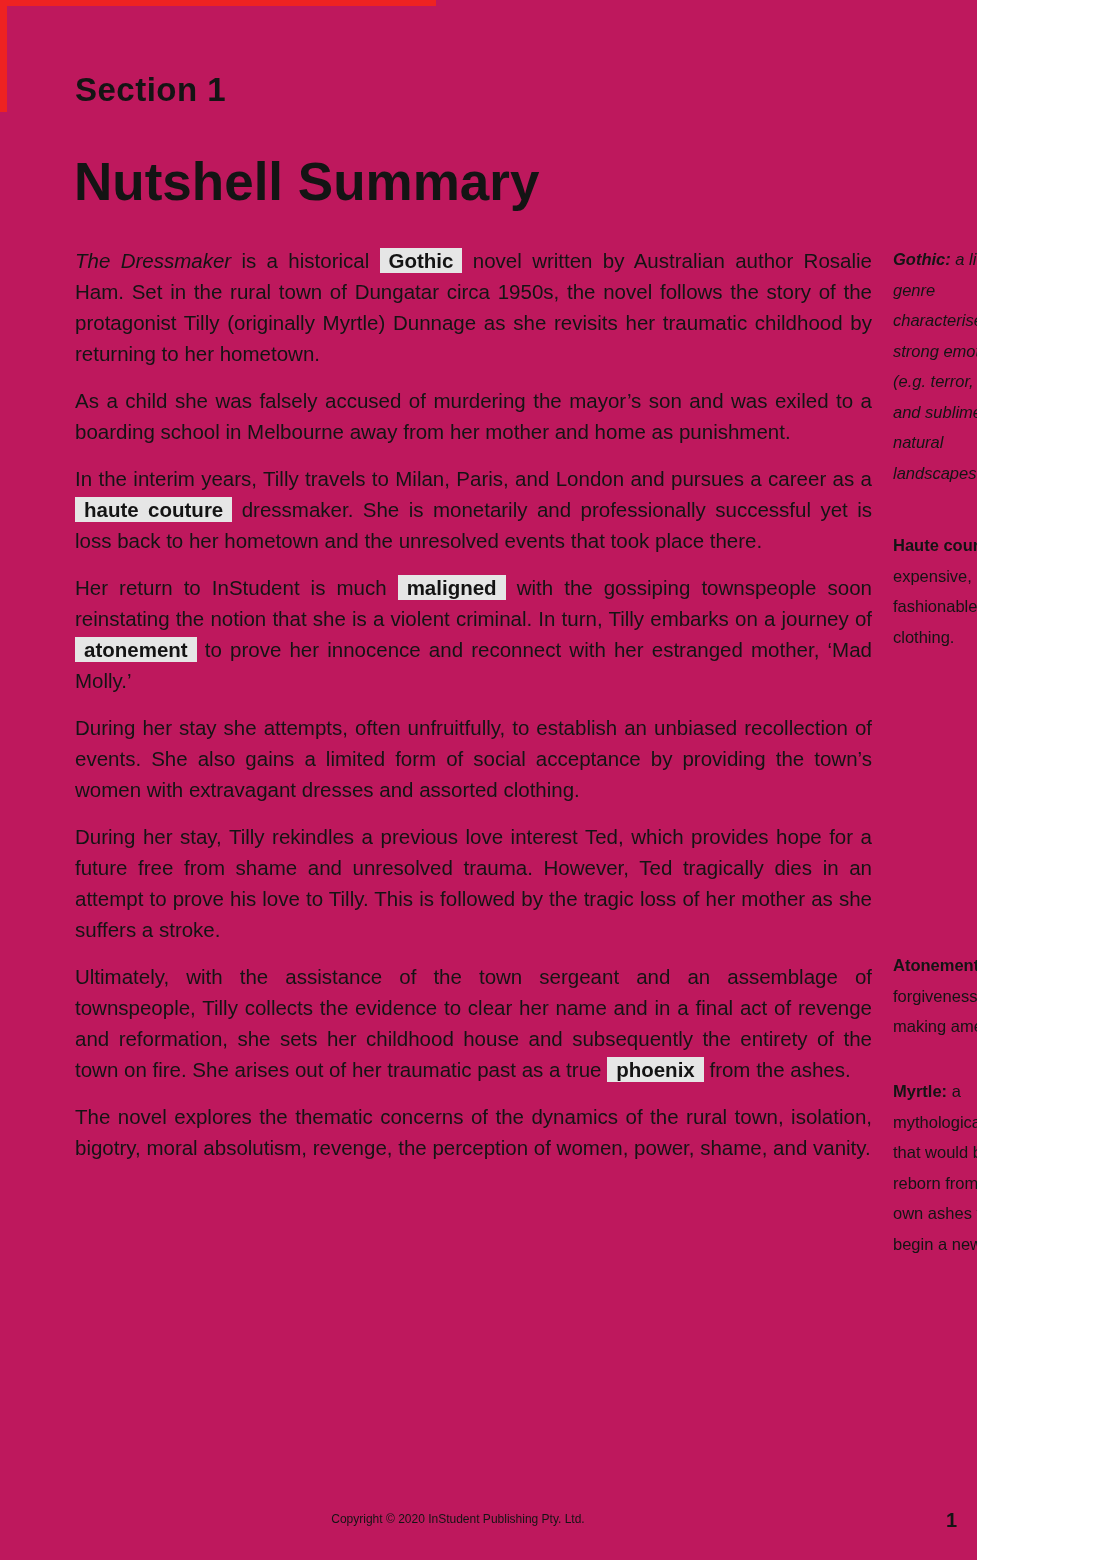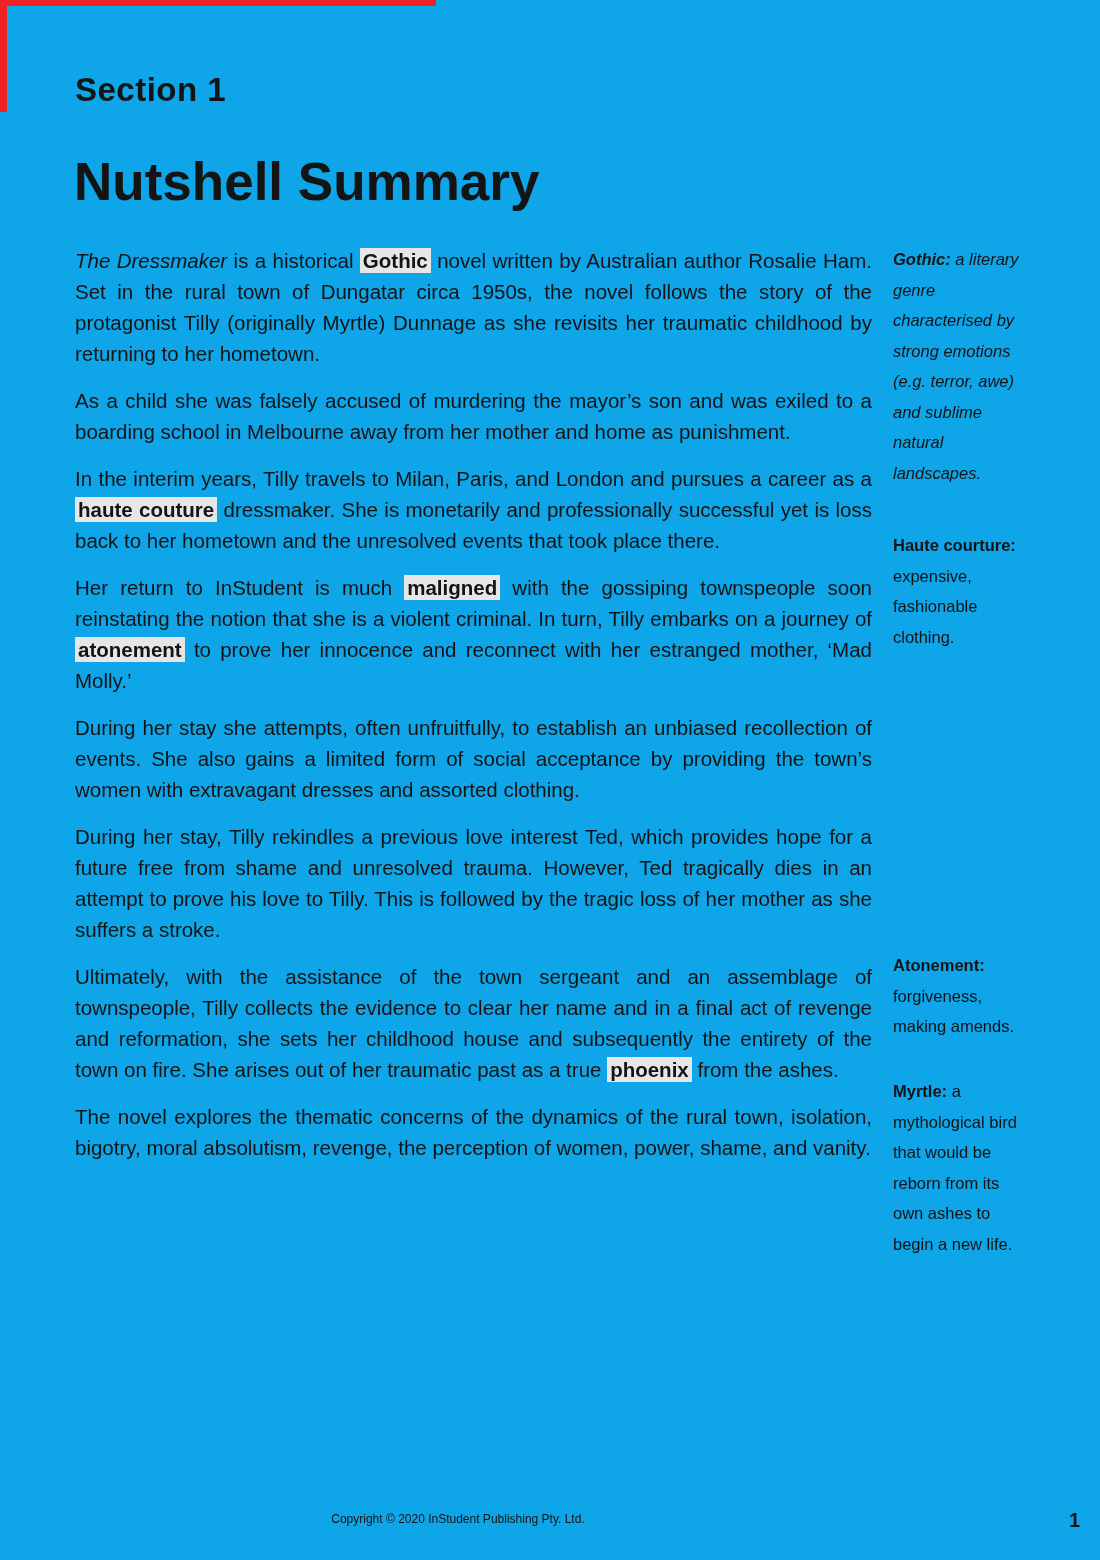--- a/index.html
+++ b/index.html
@@ -4,23 +4,23 @@
 <style>
   :root {
     --red: #ee2222;
     --hl: #e6e6e6;
     --ink: #141414;
   }
   * { margin: 0; padding: 0; box-sizing: border-box; }
   html, body { background: #ffffff; }
   .page {
     position: relative;
-    width: 1100px;
+    width: 977px;
     height: 1560px;
-    background: #0ea5e9;
+    background: #be185d;
     font-family: "Liberation Sans", sans-serif;
     color: var(--ink);
     overflow: hidden;
   }
   .red-mark { position: absolute; background: var(--red); }
   .red-mark-top  { left: 0; top: 0; width: 436px; height: 6px; }
   .red-mark-left { left: 0; top: 0; width: 7px;  height: 112px; }
 
   .section-label {
     position: absolute;
@@ -47,21 +47,21 @@
     font-size: 20.5px;
     line-height: 31px;
     text-align: justify;
     margin-bottom: 16px;
     hyphens: manual;
   }
   .seg-italic { font-style: italic; }
   .seg-highlight {
     font-weight: 700;
     background: var(--hl);
-    padding: 1px 3px;
+    padding: 1px 9px;
   }
 
   .margin-col {
     position: absolute;
     left: 893px; top: 0; bottom: 0;
     width: 130px;
   }
   .note {
     position: absolute;
     left: 0;

